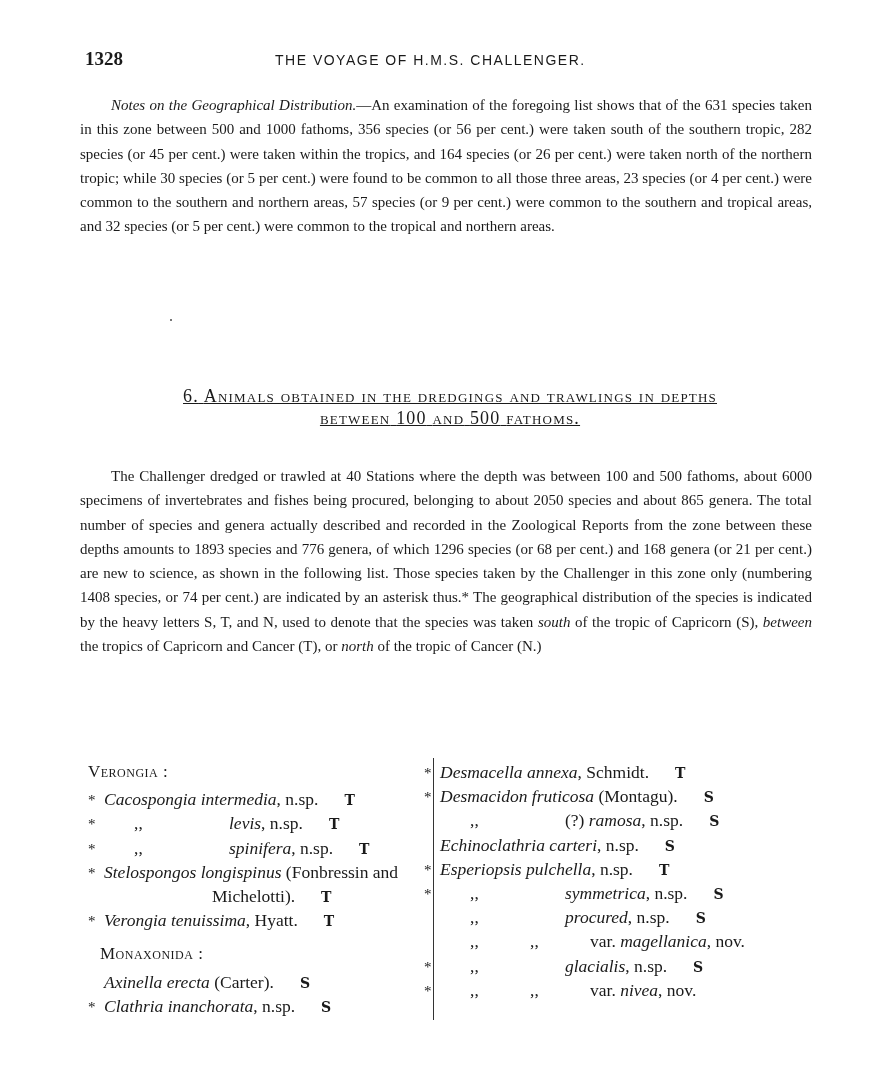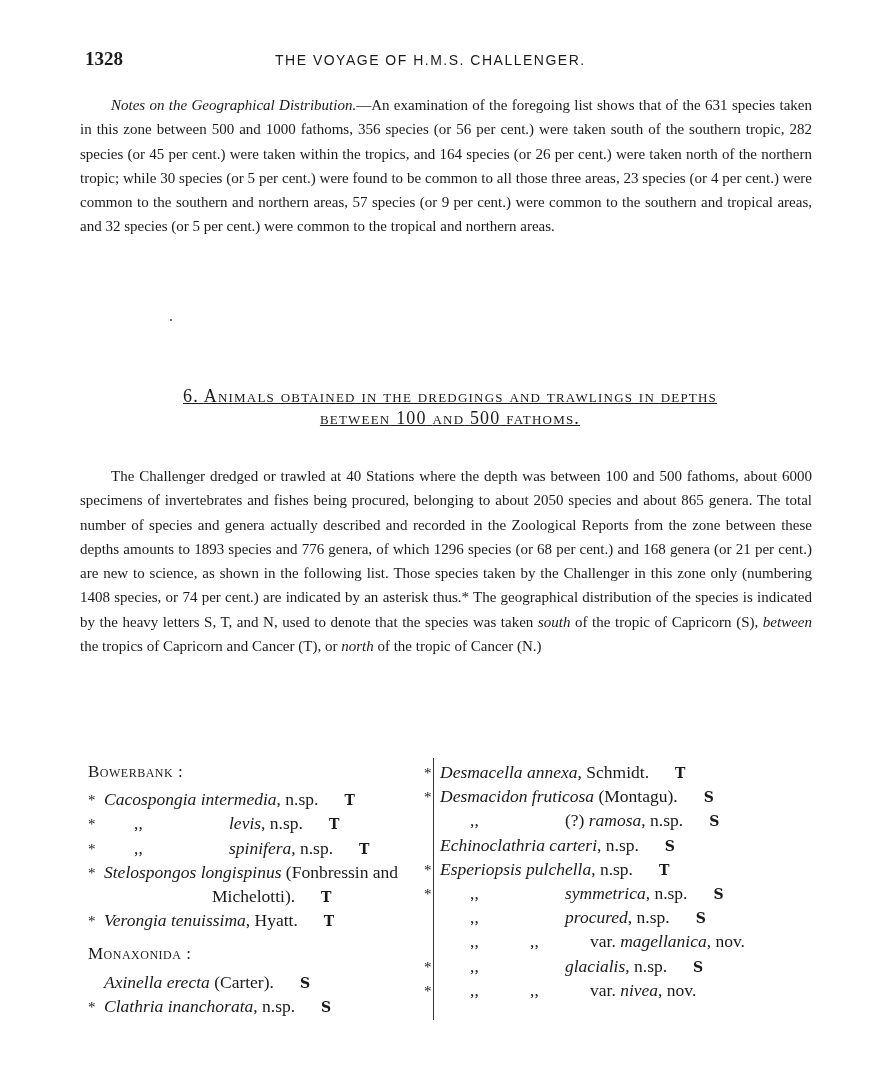--- a/index.html
+++ b/index.html
@@ -24,21 +24,21 @@
     font-family: "Liberation Serif", serif; font-size: 14.5px; letter-spacing: 1.2px;
     text-align: center; line-height: 21px; text-decoration: underline;
   }
   .section-heading .big { font-size: 18px; }
   .stray-dot { position: absolute; width: 2px; height: 2px; background: #777; }
   .col { position: absolute; top: 760px; font-family: "Liberation Serif", serif; font-size: 17.5px; line-height: 24.2px; }
   .col-left { left: 88px; width: 340px; }
   .col-right { left: 424px; width: 360px; }
   .divider { position: absolute; left: 433px; top: 758px; width: 1px; height: 262px; background: #333; }
   .group-title { font-variant: small-caps; font-size: 17px; letter-spacing: 0.5px; margin-bottom: 3px; }
-  .group-title.spaced { margin-top: 10px; }
+  .group-title.spaced { margin-top: 10px; margin-left: 12px; }
   .entry { position: relative; white-space: nowrap; height: 24.2px; }
   .entry .ast { display: inline-block; width: 16px; font-size: 15px; }
   .entry .ditto { display: inline-block; }
   .entry .genus, .entry .species, .entry .vname { font-style: italic; }
   .entry .dist { font-weight: bold; font-family: "DejaVu Serif", serif; font-size: 14px; margin-left: 26px; }
   .entry.cont { padding-left: 124px; }
 </style>
 </head>
 <body>
 
@@ -69,21 +69,21 @@
     </div>
   </div>
 
   <div class="para para2">
     <span>The Challenger dredged or trawled at 40 Stations where the depth was between 100 and 500 fathoms, about 6000 specimens of invertebrates and fishes being procured, belonging to about 2050 species and about 865 genera.  The total number of species and genera actually described and recorded in the Zoological Reports from the zone between these depths amounts to 1893 species and 776 genera, of which 1296 species (or 68 per cent.) and 168 genera (or 21 per cent.) are new to science, as shown in the following list. Those species taken by the Challenger in this zone only (numbering 1408 species, or 74 per cent.) are indicated by an asterisk thus.*  The geographical distribution of the species is indicated by the heavy letters S, T, and N, used to denote that the species was taken </span><i>south</i><span> of the tropic of Capricorn (S), </span><i>between</i><span> the tropics of Capricorn and Cancer (T), or </span><i>north</i><span> of the tropic of Cancer (N.)</span>
   </div>
 
   <div class="divider"></div>
 
   <div class="col col-left">
-    <div class="group-title">Bowerbank :</div>
+    <div class="group-title">Verongia :</div>
     <div id="left-g1">
         <div class="entry"><span class="ast">*</span><span class="genus">Cacospongia </span><span class="species">intermedia</span><span>, n.sp.</span><span class="dist">T</span></div>
         <div class="entry"><span class="ast">*</span><span class="ditto" style="width: 95px; padding-left: 30px;">,,</span><span class="species">levis</span><span>, n.sp.</span><span class="dist">T</span></div>
         <div class="entry"><span class="ast">*</span><span class="ditto" style="width: 95px; padding-left: 30px;">,,</span><span class="species">spinifera</span><span>, n.sp.</span><span class="dist">T</span></div>
         <div class="entry"><span class="ast">*</span><span class="genus">Stelospongos </span><span class="species">longispinus</span><span> (Fonbressin and</span></div>
         <div class="entry cont"><span>Michelotti).</span><span class="dist">T</span></div>
         <div class="entry"><span class="ast">*</span><span class="genus">Verongia </span><span class="species">tenuissima</span><span>, Hyatt.</span><span class="dist">T</span></div>
       </div>
     <div class="group-title spaced">Monaxonida :</div>
     <div id="left-g2">

